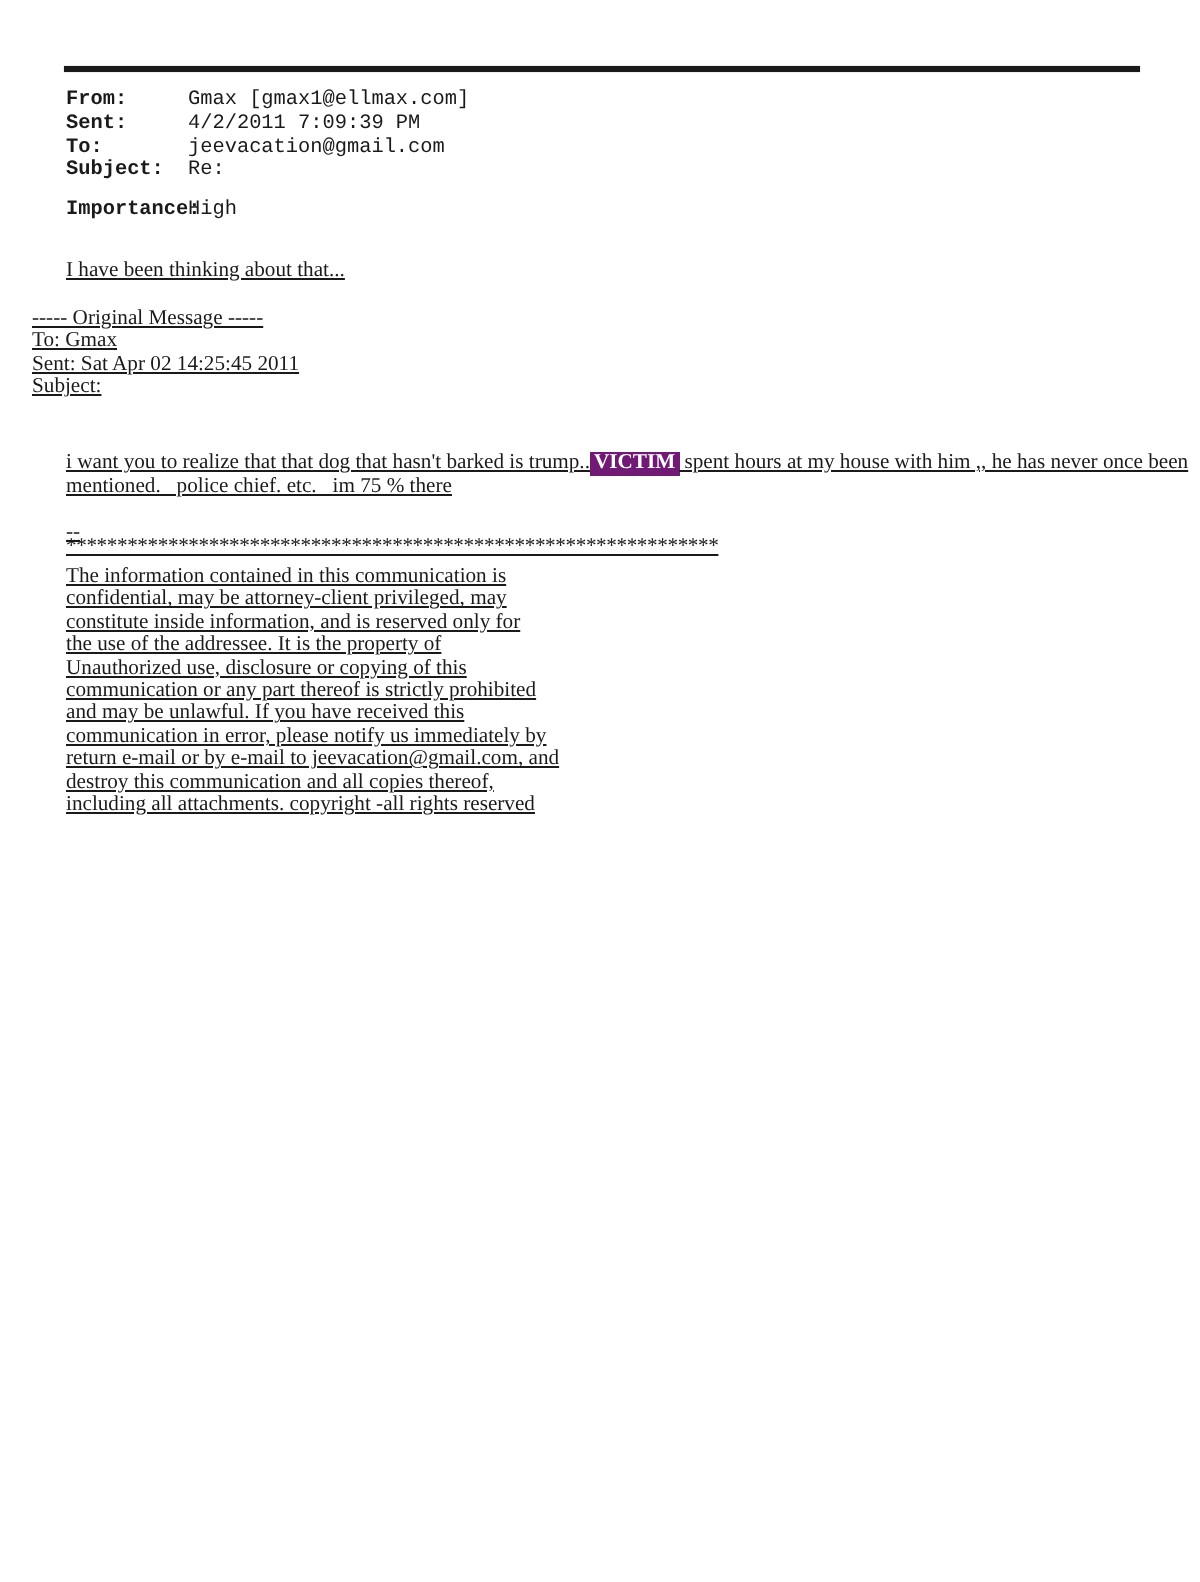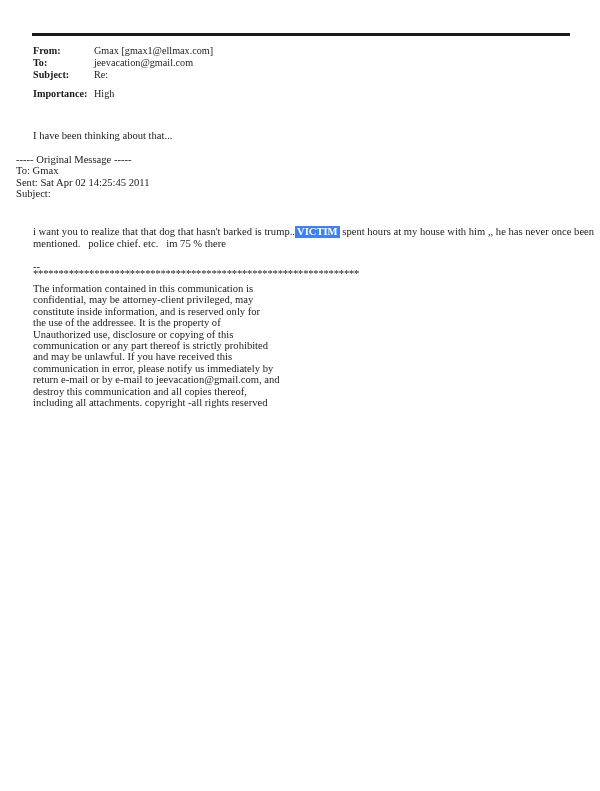--- a/index.html
+++ b/index.html
@@ -25,21 +25,21 @@
       top: 33px;
       width: 538px;
       height: 3px;
       background: #1a1a1a;
       box-shadow: 0 0 0.6px #888;
     }
     .header-block {
       position: absolute;
       left: 33px;
       top: 45px;
-      font-family: Liberation Serif, serif;
+      font-family: Liberation Mono, monospace;
       font-size: 10.2px;
       line-height: 11.8px;
     }
     .hdr-row {
       display: flex;
       white-space: nowrap;
     }
     .hdr-label {
       width: 61px;
       font-weight: bold;
@@ -48,39 +48,40 @@
       font-weight: normal;
     }
     .hdr-gap {
       height: 8px;
     }
     .serif {
       font-family: "Liberation Serif", "DejaVu Serif", serif;
       font-size: 10.6px;
       line-height: 11.4px;
       white-space: nowrap;
+      text-decoration: underline;
     }
     .intro {
       position: absolute;
       left: 33px;
       top: 130px;
     }
     .orig {
       position: absolute;
       left: 16px;
       top: 154px;
     }
     .body-text {
       position: absolute;
       left: 33px;
       top: 226px;
     }
     .redaction {
       display: inline-block;
-      background: #3b82f6;
+      background: #701a75;
       color: #fff;
       font-weight: bold;
       padding: 0 2px;
       line-height: 12px;
     }
     .sig-dash {
       position: absolute;
       left: 33px;
       top: 261px;
     }
@@ -100,20 +101,24 @@
 <body>
 
 <div class="page">
 
   <div class="top-rule"></div>
 
   <div class="header-block">
     <div class="hdr-row">
       <span class="hdr-label">From:</span>
       <span class="hdr-value">Gmax [gmax1@ellmax.com]</span>
+    </div>
+    <div class="hdr-row">
+      <span class="hdr-label">Sent:</span>
+      <span class="hdr-value">4/2/2011 7:09:39 PM</span>
     </div>
     <div class="hdr-row">
       <span class="hdr-label">To:</span>
       <span class="hdr-value">jeevacation@gmail.com</span>
     </div>
     <div class="hdr-row">
       <span class="hdr-label">Subject:</span>
       <span class="hdr-value">Re:</span>
     </div>
     <div class="hdr-gap"></div>

